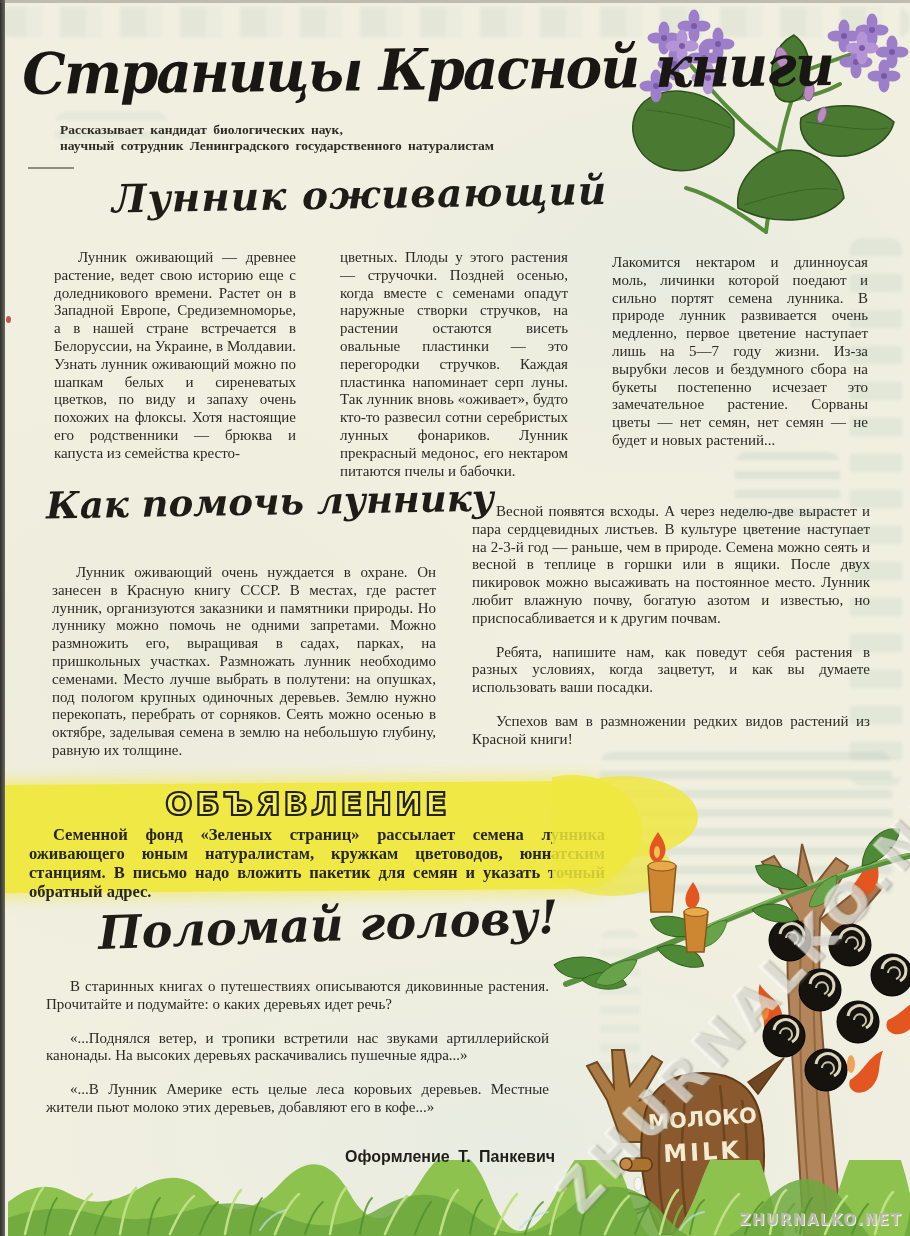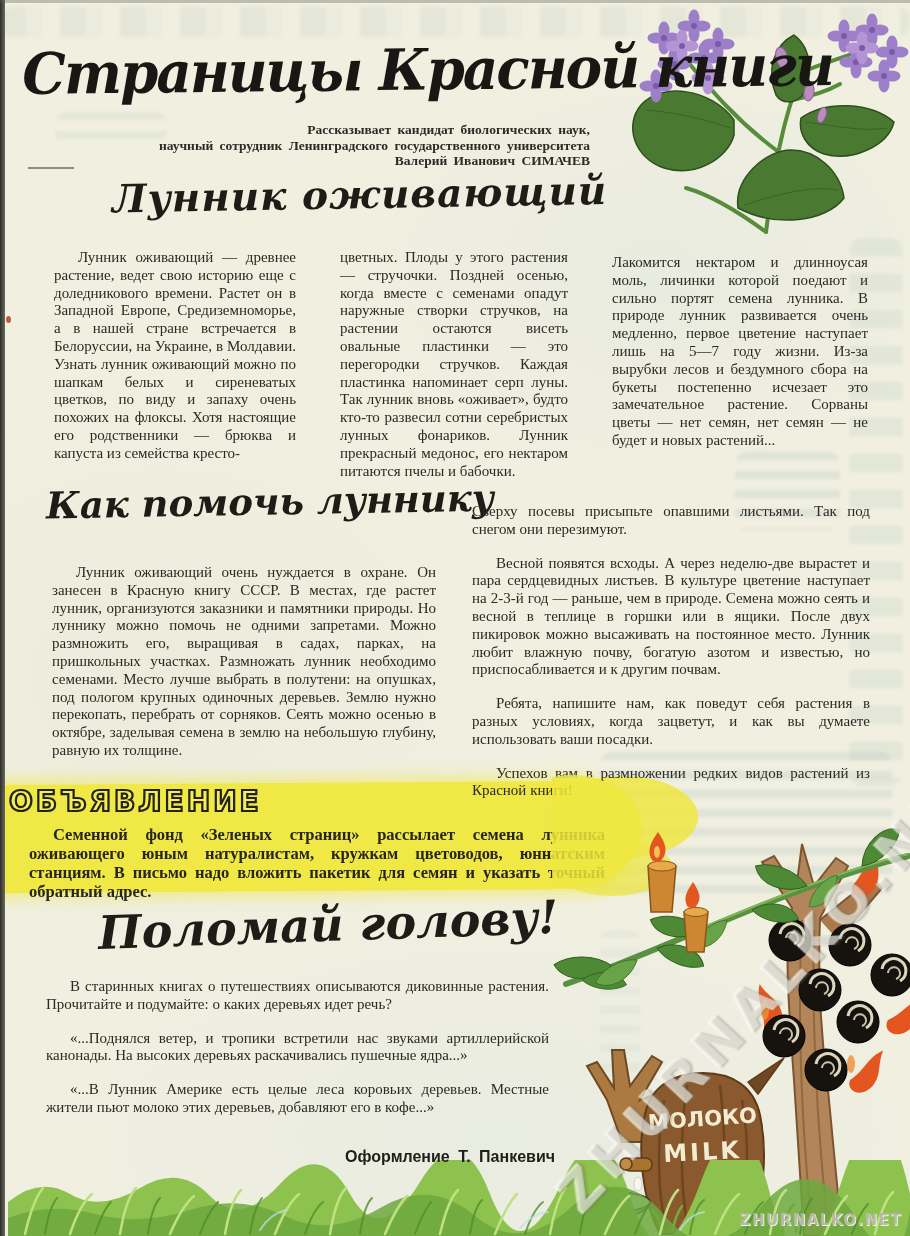--- a/index.html
+++ b/index.html
@@ -28,21 +28,21 @@
   .g2{left:600px;top:752px;width:292px;height:148px;}
   .g3{left:55px;top:112px;width:112px;height:32px;opacity:.3;}
   .g4{left:600px;top:930px;width:40px;height:150px;opacity:.25;}
   
   .brush-title{
     left:22px;top:40px;width:640px;z-index:3;
     font-family:"DejaVu Serif",serif;font-style:italic;font-weight:900;
     font-size:57px;letter-spacing:-2px;color:#181713;white-space:nowrap;
     transform:scaleX(.96) rotate(-.6deg);transform-origin:0 0;
   }
-  .byline{left:60px;top:122px;width:530px;text-align:right;z-index:3;
+  .byline{left:60px;top:122px;width:530px;text-align:left;z-index:3;
     font-weight:bold;font-size:13.5px;line-height:15.5px;color:#2c2b25;word-spacing:3px;}
   .dash{left:28px;top:167px;width:46px;height:2px;background:#8d8d80;z-index:3;}
   .dot-red{left:6px;top:316px;width:5px;height:7px;border-radius:50%;background:#c05a47;z-index:3;}
   .script{font-family:"DejaVu Serif",serif;font-style:italic;font-weight:bold;color:#1d1c17;z-index:3;white-space:nowrap;}
   .h1s{left:112px;top:172px;width:410px;font-size:39px;text-align:center;letter-spacing:1px;transform:rotate(-1deg);}
   .h2s{left:46px;top:480px;width:400px;font-size:37px;text-align:center;transform:rotate(-1deg);}
   .h3s{left:98px;top:898px;width:455px;font-size:46px;text-align:center;transform:rotate(-2deg);}
   
   .bodytxt{font-size:15px;line-height:17.8px;color:#2b2a24;text-align:justify;z-index:3;}
   .bodytxt p{margin:16px;}
@@ -51,22 +51,22 @@
   .c2{left:324px;top:233px;width:260px;}
   .c3{left:596px;top:238px;width:288px;}
   .s2l{left:36px;top:548px;width:416px;}
   .s2r{left:456px;top:487px;width:430px;}
   
   .ann-band{left:-14px;top:783px;width:640px;height:108px;background:#f0e83d;opacity:.95;
     border-radius:18px 50px 40px 10px;transform:rotate(-.4deg);z-index:2;
     box-shadow:0 0 14px 6px rgba(240,232,70,.55);}
   .ann-blob1{left:548px;top:776px;width:150px;height:82px;background:#eee74a;opacity:.9;border-radius:50%;z-index:2;}
   .ann-blob2{left:552px;top:838px;width:120px;height:58px;background:#ece64f;opacity:.8;border-radius:50%;z-index:2;}
-  .ann-title{left:9px;top:785px;width:575px;z-index:3;
-    font-family:"DejaVu Sans",sans-serif;font-weight:800;font-size:28px;letter-spacing:3px;
+  .ann-title{left:20px;top:785px;width:575px;text-align:center;z-index:3;
+    font-family:"DejaVu Sans",sans-serif;font-weight:800;font-size:32px;letter-spacing:3px;
     color:#f5ee55;-webkit-text-stroke:2.2px #23221c;text-shadow:0 0 1px #23221c;}
   .ann-body{left:28px;top:824px;width:578px;z-index:3;font-weight:bold;
     font-size:16.5px;line-height:19px;color:#26251f;text-align:justify;}
   
   .puz{left:30px;top:962px;width:535px;}
   .credit{left:270px;top:1148px;width:285px;text-align:right;z-index:6;
     font-family:"Liberation Sans",sans-serif;font-weight:bold;font-size:16px;color:#1f1e19;word-spacing:4px;}
   
   .ill-flower{left:616px;top:0;width:294px;height:236px;z-index:2;}
   .ill-bottom{left:552px;top:770px;width:358px;height:466px;z-index:4;}
@@ -89,43 +89,41 @@
   <div class="ghost g-topchain noint"></div>
   <div class="ghost g-rightchain noint"></div>
   <div class="ghost g-bars g1 noint"></div>
   <div class="ghost g-bars g2 noint"></div>
   <div class="ghost g-bars g3 noint"></div>
   <div class="ghost g-bars g4 noint"></div>
 
   <div class="abs brush-title">Страницы Красной книги</div>
   <div class="abs byline">
     <div>Рассказывает кандидат биологических наук,</div>
-    <div>научный сотрудник Ленинградского государственного университета</div>
-    <div>Валерий Иванович СИМАЧЕВ</div>
+    <div>научный сотрудник Ленинградского государственного натуралистам</div>
   </div>
   <div class="abs dash"></div>
   <div class="abs dot-red"></div>
 
   <div class="abs script h1s">Лунник оживающий</div>
   <div class="abs bodytxt c1">
       <p class="ind">Лунник оживающий — древнее растение, ведет свою историю еще с доледникового времени. Растет он в Западной Европе, Средиземноморье, а в нашей стране встречается в Белоруссии, на Украине, в Молдавии. Узнать лунник оживающий можно по шапкам белых и сиреневатых цветков, по виду и запаху очень похожих на флоксы. Хотя настоящие его родственники — брюква и капуста из семейства кресто-</p>
     </div>
   <div class="abs bodytxt c2">
       <p>цветных. Плоды у этого растения — стручочки. Поздней осенью, когда вместе с семенами опадут наружные створки стручков, на растении остаются висеть овальные пластинки — это перегородки стручков. Каждая пластинка напоминает серп луны. Так лунник вновь «оживает», будто кто-то развесил сотни серебристых лунных фонариков. Лунник прекрасный медонос, его нектаром питаются пчелы и бабочки.</p>
     </div>
   <div class="abs bodytxt c3">
       <p>Лакомится нектаром и длинноусая моль, личинки которой поедают и сильно портят семена лунника. В природе лунник развивается очень медленно, первое цветение наступает лишь на 5—7 году жизни. Из-за вырубки лесов и бездумного сбора на букеты постепенно исчезает это замечательное растение. Сорваны цветы — нет семян, нет семян — не будет и новых растений...</p>
     </div>
 
   <div class="abs script h2s">Как помочь луннику</div>
   <div class="abs bodytxt s2l">
       <p class="ind">Лунник оживающий очень нуждается в охране. Он занесен в Красную книгу СССР. В местах, где растет лунник, организуются заказники и памятники природы. Но луннику можно помочь не одними запретами. Можно размножить его, выращивая в садах, парках, на пришкольных участках. Размножать лунник необходимо семенами. Место лучше выбрать в полутени: на опушках, под пологом крупных одиночных деревьев. Землю нужно перекопать, перебрать от сорняков. Сеять можно осенью в октябре, заделывая семена в землю на небольшую глубину, равную их толщине.</p>
     </div>
   <div class="abs bodytxt s2r">
-    <p>Сверху посевы присыпьте опавшими листьями. Так под снегом они перезимуют.</p>
     <p class="ind">Весной появятся всходы. А через неделю-две вырастет и пара сердцевидных листьев. В культуре цветение наступает на 2-3-й год — раньше, чем в природе. Семена можно сеять и весной в теплице в горшки или в ящики. После двух пикировок можно высаживать на постоянное место. Лунник любит влажную почву, богатую азотом и известью, но приспосабливается и к другим почвам.</p>
     <p class="ind">Ребята, напишите нам, как поведут себя растения в разных условиях, когда зацветут, и как вы думаете использовать ваши посадки.</p>
     <p class="ind">Успехов вам в размножении редких видов растений из Красной книги!</p>
   </div>
 
   <div class="abs ann-band noint"></div>
   <div class="abs ann-blob1 noint"></div>
   <div class="abs ann-blob2 noint"></div>
   <div class="abs ann-title">ОБЪЯВЛЕНИЕ</div>
   <div class="abs ann-body">

